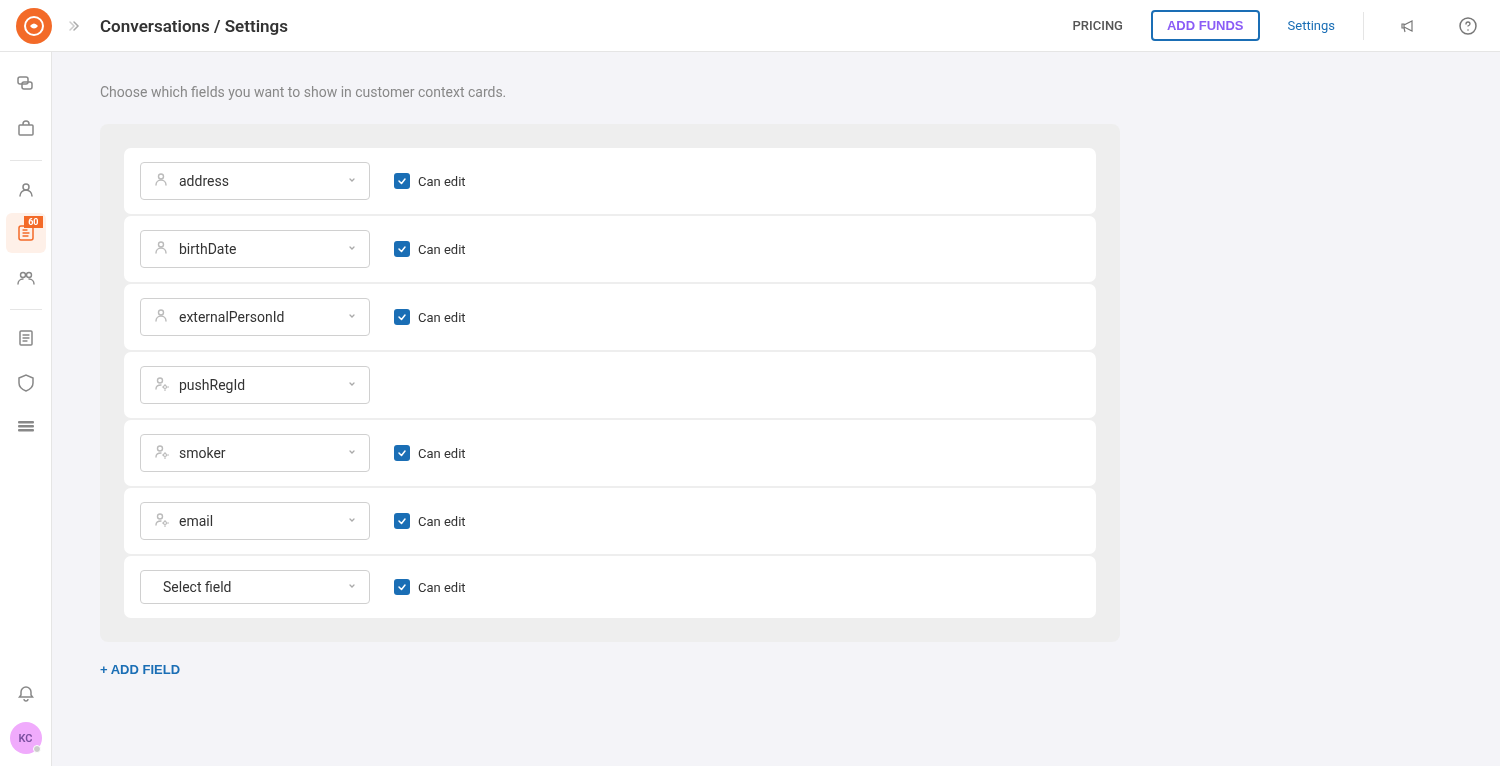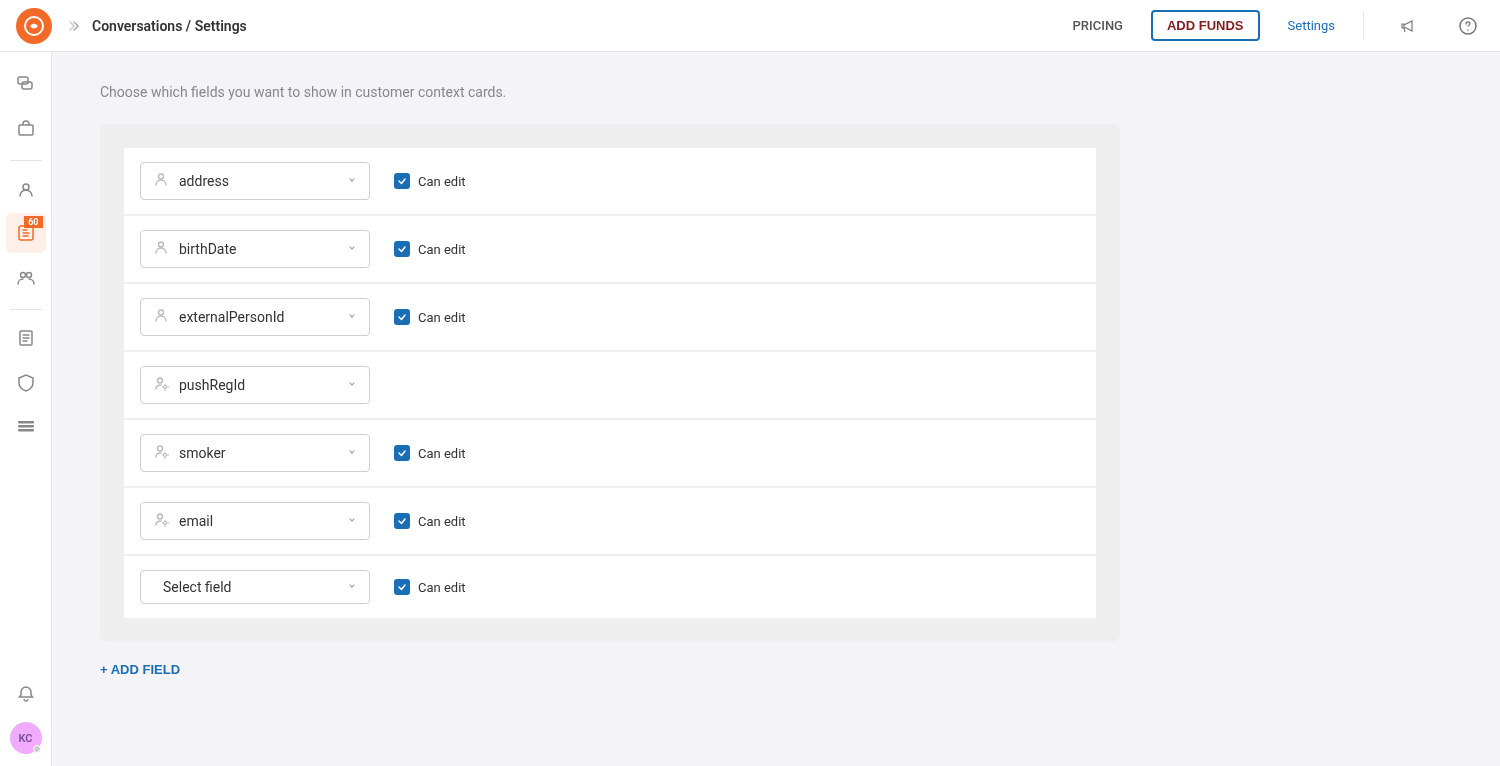--- a/index.html
+++ b/index.html
@@ -4,25 +4,25 @@
   <style>
     * { box-sizing: border-box; margin: 0; padding: 0; }
     body { font-family: -apple-system, BlinkMacSystemFont, 'Segoe UI', Roboto, sans-serif; background: #f4f4f8; color: #333; font-size: 14px; }
 
     .app-container { display: flex; flex-direction: column; height: 766px; width: 1500px; overflow: hidden; }
 
     
     .topbar { display: flex; align-items: center; height: 52px; background: #fff; border-bottom: 1px solid #e5e5e5; padding: 0 16px; flex-shrink: 0; }
     .topbar-logo { width: 36px; height: 36px; background: #f36a28; border-radius: 50%; display: flex; align-items: center; justify-content: center; color: #fff; font-size: 18px; font-weight: bold; flex-shrink: 0; }
     .topbar-expand { width: 32px; height: 32px; display: flex; align-items: center; justify-content: center; color: #aaa; margin-left: 8px; cursor: pointer; }
-    .topbar-breadcrumb { color: #555; font-size: 14px; }
+    .topbar-breadcrumb { margin-left: 8px; color: #555; font-size: 17px; }
     .topbar-breadcrumb span { color: #333; font-weight: 600; }
     .topbar-right { margin-left: auto; display: flex; align-items: center; gap: 28px; }
     .pricing-link { color: #555; font-size: 13px; font-weight: 500; text-decoration: none; cursor: pointer; }
-    .add-funds-btn { border: 2px solid #1a6eb5; color: #7f1d1d; background: #fff; border-radius: 4px; padding: 6px 14px; font-size: 13px; font-weight: 600; cursor: pointer; }
+    .add-funds-btn { border: 2px solid #1a6eb5; color: #8b5cf6; background: #fff; border-radius: 4px; padding: 6px 14px; font-size: 13px; font-weight: 600; cursor: pointer; }
     .balance-link { color: #1a6eb5; font-size: 13px; cursor: pointer; }
     .topbar-divider { width: 1px; height: 28px; background: #e5e5e5; }
     .topbar-icon-btn { width: 32px; height: 32px; display: flex; align-items: center; justify-content: center; color: #777; cursor: pointer; }
 
     
     .main-layout { display: flex; flex: 1; overflow: hidden; }
 
     
     .sidebar { width: 52px; background: #fff; border-right: 1px solid #e5e5e5; display: flex; flex-direction: column; align-items: center; padding: 12px 0; flex-shrink: 0; }
     .sidebar-item { width: 40px; height: 40px; display: flex; align-items: center; justify-content: center; border-radius: 6px; cursor: pointer; color: #888; margin-bottom: 4px; position: relative; }
@@ -37,21 +37,21 @@
     .content-area { flex: 1; overflow-y: auto; padding: 32px 48px; background: #f4f4f8; }
 
     
     .section-title { font-size: 20px; font-weight: 600; color: #2c3e50; margin-bottom: 8px; }
     .section-subtitle { font-size: 14px; color: #888; margin-bottom: 24px; }
 
     
     .card-container { background: #eee; border-radius: 8px; padding: 24px; max-width: 1020px; }
 
     
-    .field-row { background: #fff; border-radius: 0; display: flex; align-items: center; padding: 14px 16px; margin-bottom: 2px; min-height: 56px; }
+    .field-row { background: #fff; border-radius: 7px; display: flex; align-items: center; padding: 14px 16px; margin-bottom: 2px; min-height: 56px; }
     .field-row:last-of-type { margin-bottom: 0; }
 
     
     .field-select { display: flex; align-items: center; border: 1px solid #d0d0d0; border-radius: 4px; padding: 8px 12px; min-width: 230px; cursor: pointer; background: #fff; position: relative; }
     .field-select.placeholder { color: #aaa; }
     .field-icon { color: #aaa; margin-right: 10px; font-size: 16px; flex-shrink: 0; }
     .field-label { flex: 1; font-size: 14px; color: #333; }
     .field-chevron { color: #aaa; font-size: 12px; margin-left: 8px; }
 
     

